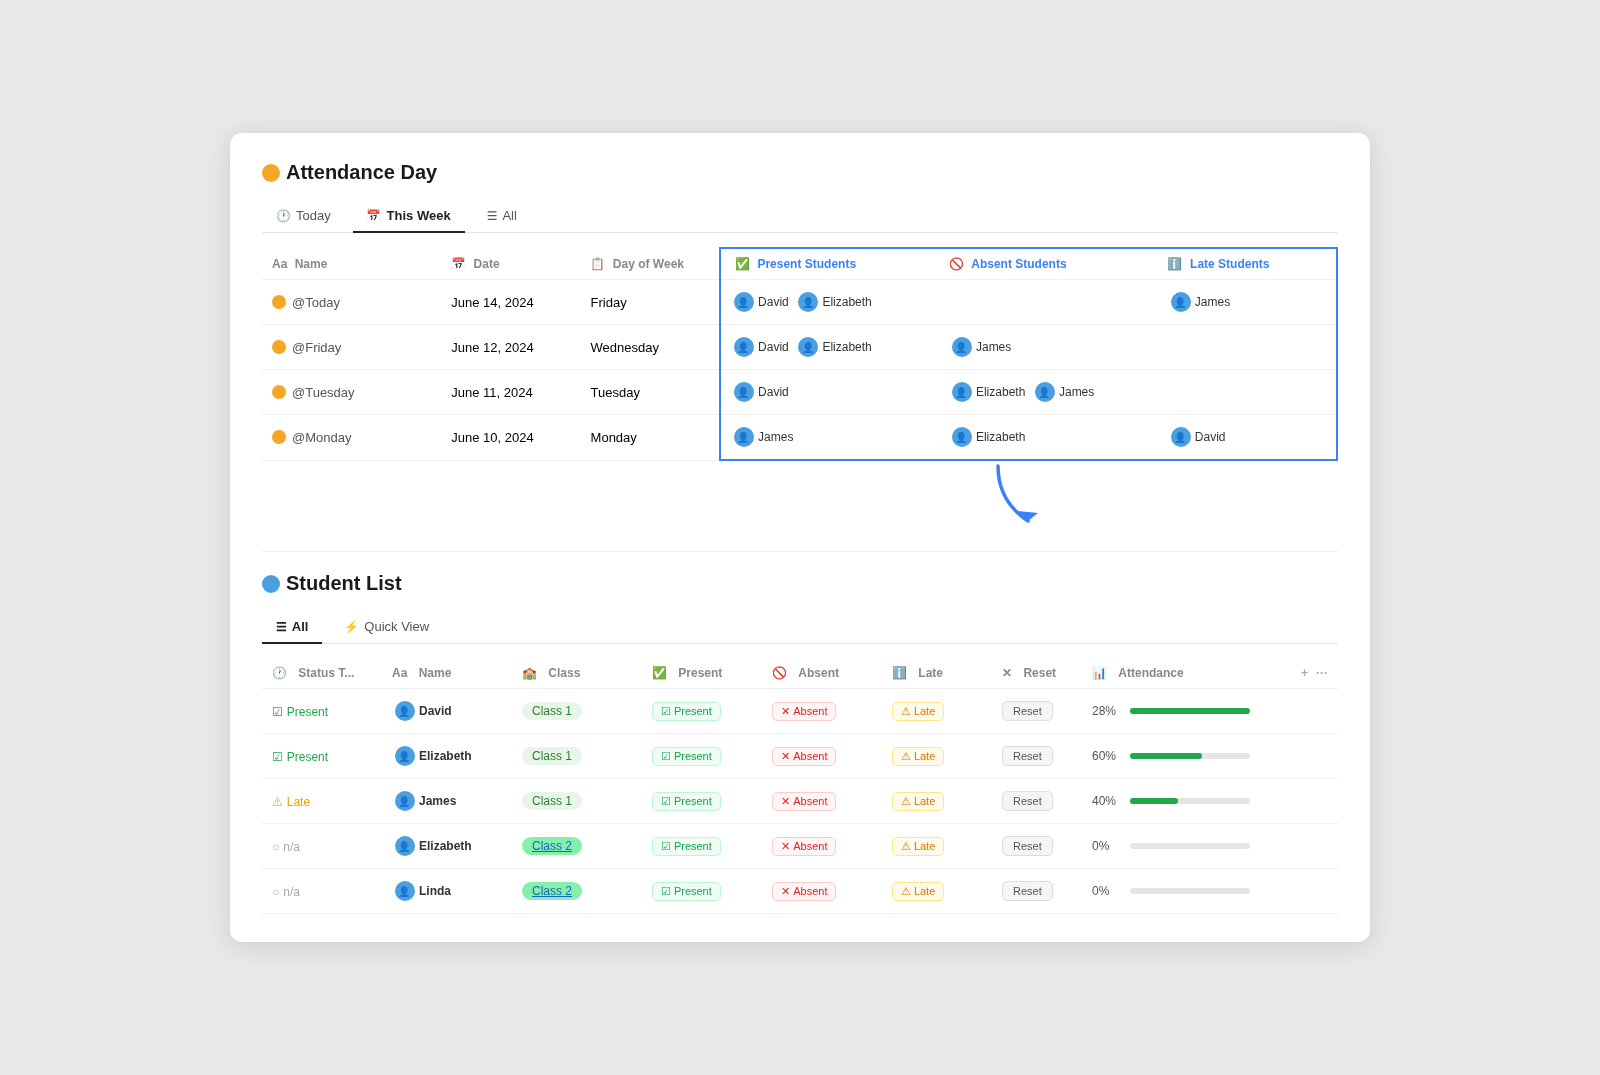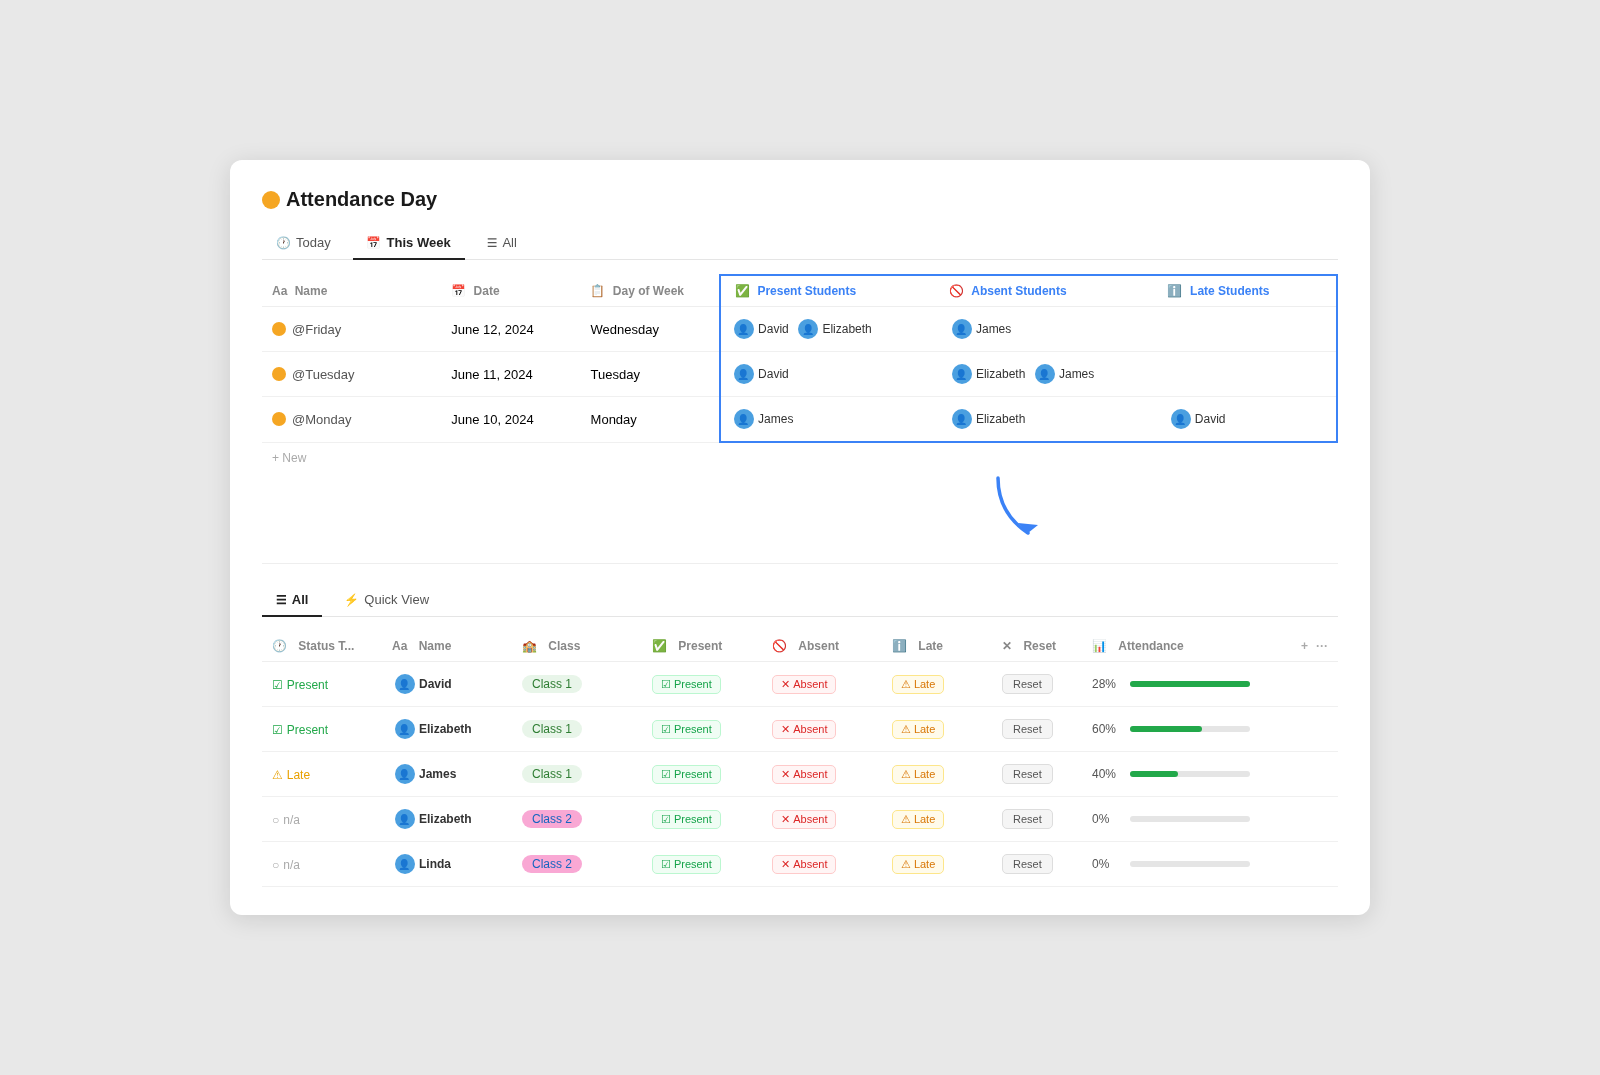--- a/index.html
+++ b/index.html
@@ -127,21 +127,21 @@
     .status-na { color: #aaa; }
     
     .class-badge {
       display: inline-block;
       padding: 2px 10px;
       border-radius: 12px;
       font-size: 12px;
       font-weight: 500;
     }
     .class1 { background: #e8f5e9; color: #2e7d32; }
-    .class2 { background: #f9a8d4; color: #1565c0; }
+    .class2 { background: #86efac; color: #1565c0; text-decoration: underline; }
     
     .action-present {
       display: inline-flex; align-items: center; gap: 3px;
       background: #f0fdf4; border: 1px solid #bbf7d0;
       border-radius: 5px; padding: 2px 8px; font-size: 11px; color: #16a34a;
     }
     .action-absent {
       display: inline-flex; align-items: center; gap: 3px;
       background: #fff5f5; border: 1px solid #fecaca;
       border-radius: 5px; padding: 2px 8px; font-size: 11px; color: #dc2626;
@@ -219,20 +219,44 @@
         <th style="width:220px;border-top:2.5px solid #3b82f6;">
           <div class="col-header-inner" style="color:#3b82f6;"><span>🚫</span>&nbsp;Absent Students</div>
         </th>
         <th style="width:180px;border-right:2.5px solid #3b82f6;border-top:2.5px solid #3b82f6;border-radius:0 10px 0 0;">
           <div class="col-header-inner" style="color:#3b82f6;"><span>ℹ️</span>&nbsp;Late Students</div>
         </th>
       </tr>
     </thead>
     <tbody>
 
+      <tr>
+        <td>
+          <div class="row-name">
+            <span class="orange-dot"></span>
+            <span>@Today</span>
+          </div>
+        </td>
+        <td>June 14, 2024</td>
+        <td>Friday</td>
+        <td style="border-left:2.5px solid #3b82f6;">
+          <span class="student-chip">
+            <span class="student-avatar">👤</span>David
+          </span>
+          <span class="student-chip">
+            <span class="student-avatar">👤</span>Elizabeth
+          </span>
+        </td>
+        <td></td>
+        <td style="border-right:2.5px solid #3b82f6;">
+          <span class="student-chip">
+            <span class="student-avatar">👤</span>James
+          </span>
+        </td>
+      </tr>
 
 
       <tr>
         <td>
           <div class="row-name">
             <span class="orange-dot"></span>
             <span>@Friday</span>
           </div>
         </td>
         <td>June 12, 2024</td>
@@ -298,33 +322,34 @@
           </span>
         </td>
         <td style="border-right:2.5px solid #3b82f6;border-bottom:2.5px solid #3b82f6;border-radius:0 0 10px 0;">
           <span class="student-chip">
             <span class="student-avatar">👤</span>David
           </span>
         </td>
       </tr>
     </tbody>
   </table>
-  <div class="new-row">
-    <span>+ New</span>
-  </div>
 
   <div style="display:flex;justify-content:flex-end;margin-right:200px;margin-top:0;height:70px;position:relative;">
     <svg width="120" height="70" style="position:absolute;right:80px;top:0;">
       <path d="M 60 5 Q 60 40 90 60" stroke="#3b82f6" stroke-width="3.5" fill="none" stroke-linecap="round"></path>
       <polygon points="90,60 80,50 100,52" fill="#3b82f6"></polygon>
     </svg>
   </div>
 
   <div class="divider"></div>
 
+  <div class="section-header">
+    <span class="section-dot" style="background:#4a9fe0;"></span>
+    <span class="section-title">Student List</span>
+  </div>
 
   <div class="tabs">
     <div class="tab-item active">
       <span class="tab-icon">☰</span>
       <span>All</span>
     </div>
     <div class="tab-item">
       <span class="tab-icon bolt-icon">⚡</span>
       <span>Quick View</span>
     </div>

